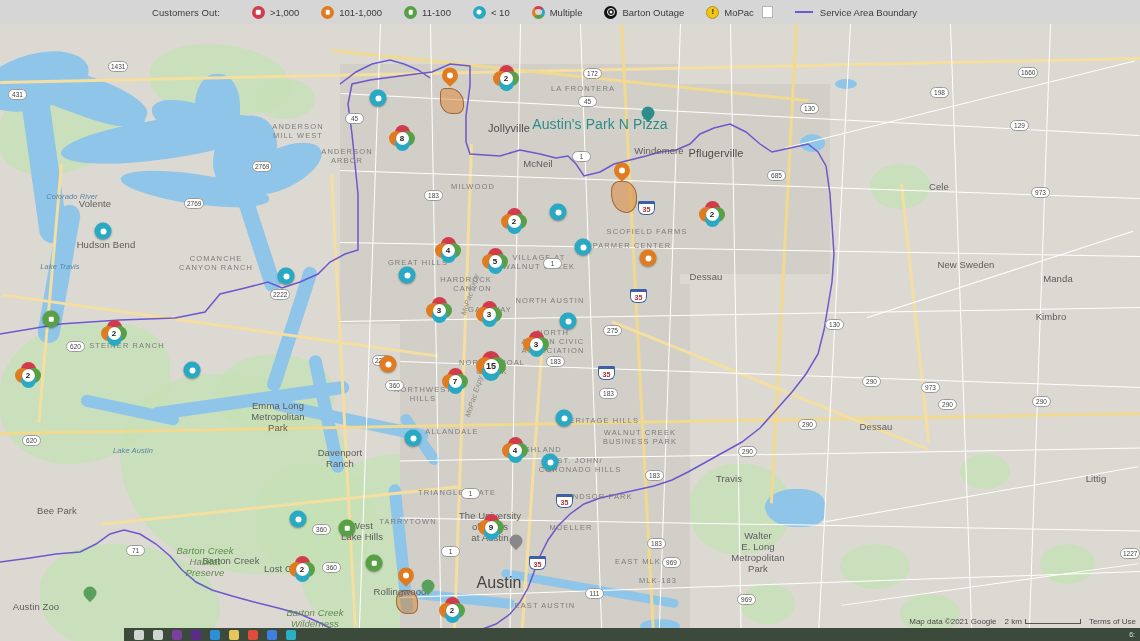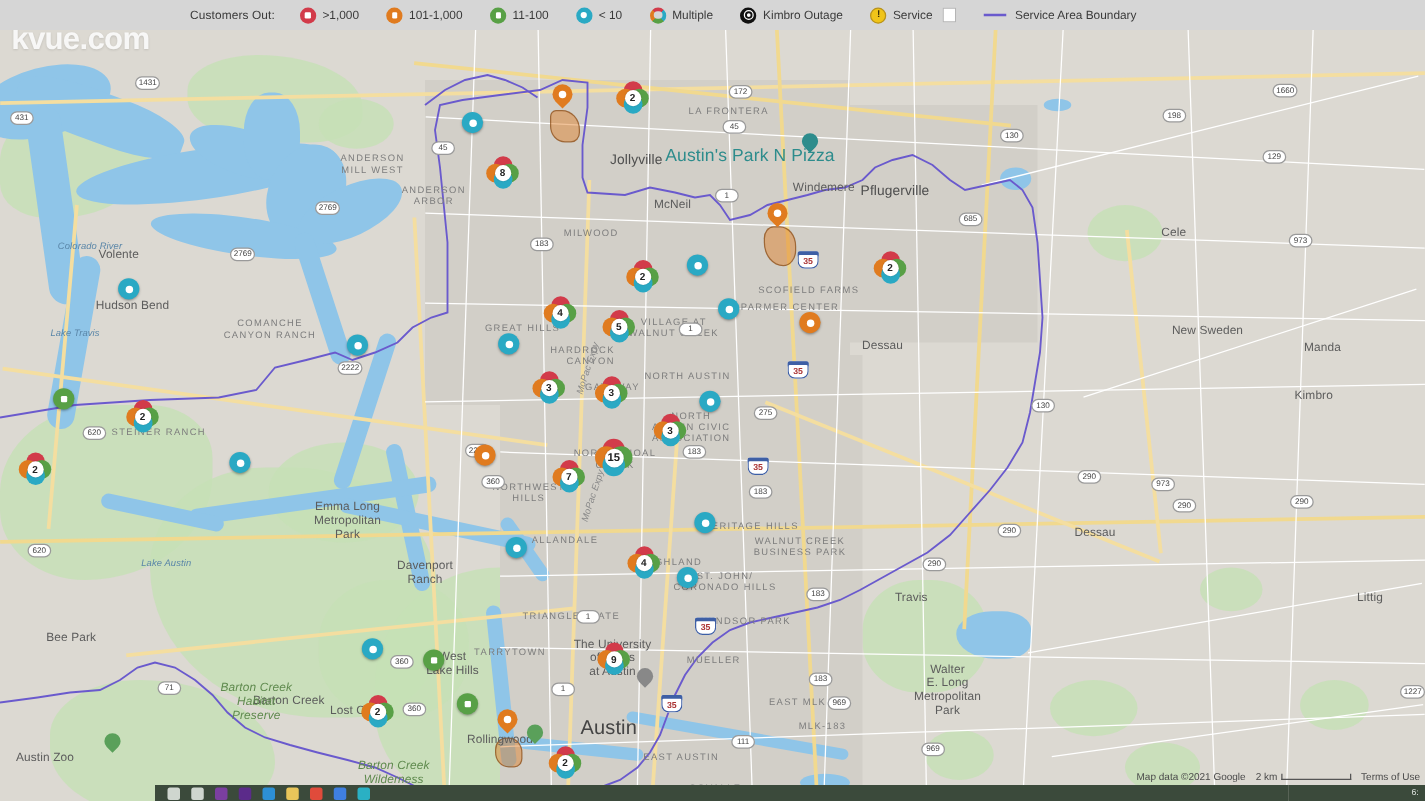--- a/index.html
+++ b/index.html
@@ -27,21 +27,21 @@
     z-index: 60;
   }
   .legend-label {
     font-size: 9.5px; color: #3a3a3a; white-space: nowrap;
     letter-spacing: .1px;
   }
   .legend-item {
     display: flex; align-items: center; gap: 5px;
     margin-left: 22px; white-space: nowrap;
   }
-  .legend-item:first-of-type { margin-left: 20px; }
+  .legend-item:first-of-type { margin-left: 32px; }
   .legend-item .lg-text { font-size: 9.5px; color: #3a3a3a; }
 
   .dot {
     width: 13px; height: 13px; border-radius: 50%;
     position: relative; flex: 0 0 auto;
   }
   .dot::after {
     content: ""; position: absolute;
     left: 50%; top: 50%; transform: translate(-50%,-50%);
     width: 4.5px; height: 4.5px; background: #fff; border-radius: 1px;
@@ -142,21 +142,21 @@
   .waterline { position: absolute; background: #8fc5e8; border-radius: 40px; }
 
   .road { position: absolute; background: #ffffff; }
   .hwy { position: absolute; background: #f4dea0; }
   .hwy-major { position: absolute; background: #f1d98f; }
 
   .blabel {
     position: absolute; font-size: 9.5px; color: #5c5c5c;
     white-space: nowrap; letter-spacing: .1px;
   }
-  .blabel.big { font-size: 16px; color: #444; font-weight: normal; }
+  .blabel.big { font-size: 16px; color: #444; font-weight: normal; margin-left: 12px; }
   .blabel.mid { font-size: 11px; color: #4e4e4e; }
   .blabel.caps {
     font-size: 7.5px; color: #7d7d7d; letter-spacing: 1.1px;
     text-transform: uppercase;
   }
   .blabel.park-l { color: #5f8a4e; font-style: italic; }
   .blabel.water-l { color: #5a86a8; font-style: italic; font-size: 7.5px; }
   .blabel.poi { color: #2d8c8c; font-size: 14px; }
   .blabel.rdname {
     color: #8a8a8a; font-size: 7.5px; font-style: italic;
@@ -820,35 +820,34 @@
         <div class="legend-item">
           <span class="dot cyan" style="background: rgb(42, 169, 196);"></span>
           <span class="lg-text">&lt; 10</span>
         </div>
         <div class="legend-item">
           <span class="multi-ring"></span>
           <span class="lg-text">Multiple</span>
         </div>
         <div class="legend-item">
           <span class="planned"></span>
-          <span class="lg-text">Kimbro Outage</span>
+          <span class="lg-text">Barton Outage</span>
         </div>
         <div class="legend-item">
           <span class="hazard"></span>
-          <span class="lg-text">Service</span>
+          <span class="lg-text">MoPac</span>
           <span class="hazard-box"></span>
         </div>
         <div class="legend-item">
           <span class="boundary-swatch"></span>
           <span class="lg-text">Service Area Boundary</span>
         </div>
       </div>
   </div>
 
-  <div id="watermark">kvue.com</div>
 
 
   <div id="tb-left-gap"></div>
   <div id="taskbar">
       <div class="tbicon" style="background: rgb(207, 214, 207);"></div>
       <div class="tbicon" style="background: rgb(207, 214, 207);"></div>
       <div class="tbicon" style="background: rgb(123, 63, 160);"></div>
       <div class="tbicon" style="background: rgb(91, 43, 138);"></div>
       <div class="tbicon" style="background: rgb(45, 143, 213);"></div>
       <div class="tbicon" style="background: rgb(232, 197, 90);"></div>

